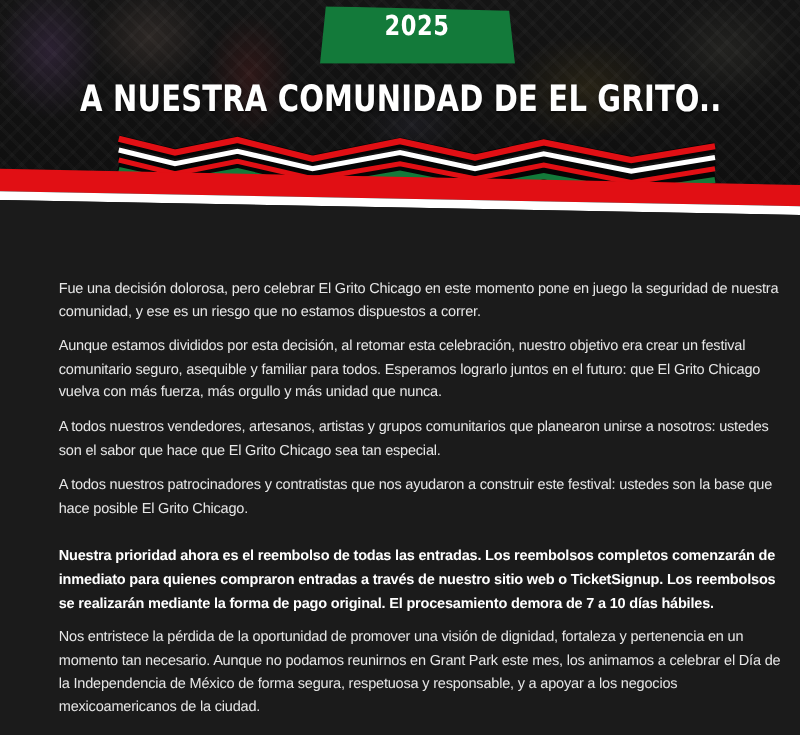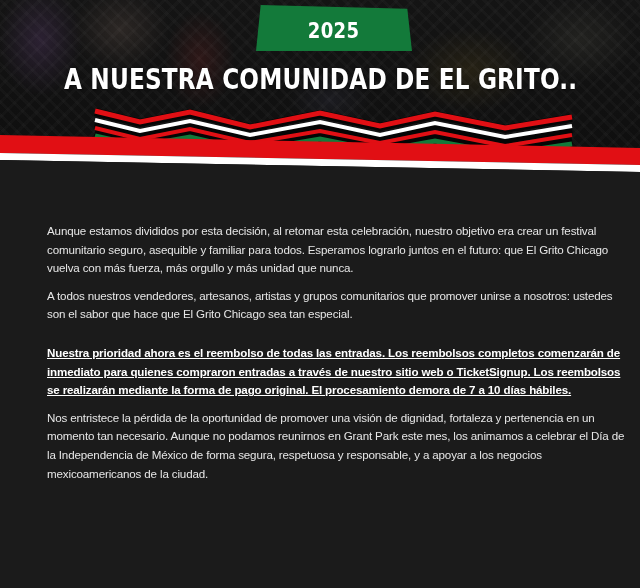--- a/index.html
+++ b/index.html
@@ -20,40 +20,40 @@
     .hero-tex {
       position: absolute; inset: 0;
       background-image:
         repeating-linear-gradient(45deg, rgba(255,255,255,0.025) 0 3px, transparent 3px 9px),
         repeating-linear-gradient(-45deg, rgba(255,255,255,0.02) 0 3px, transparent 3px 11px);
     }
     .year-badge {
       position: absolute; left: 256px; top: 5px; width: 156px; height: 46px;
       background: #137a3a;
       clip-path: polygon(3% 0, 97% 8%, 100% 100%, 0 100%);
-      display: flex; align-items: center; justify-content: center;
+      display: flex; justify-content: center;
     }
     .year-text {
       font-family: "DejaVu Sans", sans-serif; font-weight: bold; font-size: 22px; color: #ffffff;
       transform: scaleX(0.82); letter-spacing: 0.5px; margin-top: 4px;
     }
     .hero-title {
       position: absolute; left: 0; top: 62px; width: 640px; text-align: center;
       font-family: "DejaVu Sans", sans-serif; font-weight: bold; font-size: 29px; color: #ffffff;
       transform: scaleX(0.8); transform-origin: 320px 0; white-space: nowrap; letter-spacing: 0.2px;
       text-shadow: 0 1px 2px rgba(0,0,0,0.6);
     }
     .zigzag { position: absolute; left: 0; top: 0; width: 640px; height: 180px; }
 
     .content {
       position: absolute; left: 47px; top: 222px; width: 583px;
       font-size: 11.6px; line-height: 18.6px; color: #e6e6e6;
     }
     .content p { margin-bottom: 9px; letter-spacing: -0.15px; }
-    .content p.emph { font-weight: bold; text-decoration: underline; color: #ffffff; margin-top: 20px; }
+    .content p.emph { font-weight: bold; color: #ffffff; margin-top: 20px; }
   </style>
 </head>
 <body>
 
 <div class="hero">
   <div class="hero-tex"></div>
 
   <div class="year-badge">
     <span class="year-text">2025</span>
   </div>
@@ -77,17 +77,19 @@
 
     <polygon points="0,135 640,148 640,165 0,153" fill="#e10f14"></polygon>
 
     <polygon points="0,153 640,165 640,172 0,160" fill="#ffffff"></polygon>
 
     <polygon points="0,160 640,172 640,180 0,180" fill="#1b1b1b"></polygon>
   </svg>
 </div>
 
 <div class="content">
+  <p>Fue una decisión dolorosa, pero celebrar El Grito Chicago en este momento pone en juego la seguridad de nuestra comunidad, y ese es un riesgo que no estamos dispuestos a correr.</p>
   <p>Aunque estamos divididos por esta decisión, al retomar esta celebración, nuestro objetivo era crear un festival comunitario seguro, asequible y familiar para todos. Esperamos lograrlo juntos en el futuro: que El Grito Chicago vuelva con más fuerza, más orgullo y más unidad que nunca.</p>
-  <p>A todos nuestros vendedores, artesanos, artistas y grupos comunitarios que promover unirse a nosotros: ustedes son el sabor que hace que El Grito Chicago sea tan especial.</p>
+  <p>A todos nuestros vendedores, artesanos, artistas y grupos comunitarios que planearon unirse a nosotros: ustedes son el sabor que hace que El Grito Chicago sea tan especial.</p>
+  <p>A todos nuestros patrocinadores y contratistas que nos ayudaron a construir este festival: ustedes son la base que hace posible El Grito Chicago.</p>
   <p class="emph">Nuestra prioridad ahora es el reembolso de todas las entradas. Los reembolsos completos comenzarán de inmediato para quienes compraron entradas a través de nuestro sitio web o TicketSignup. Los reembolsos se realizarán mediante la forma de pago original. El procesamiento demora de 7 a 10 días hábiles.</p>
   <p>Nos entristece la pérdida de la oportunidad de promover una visión de dignidad, fortaleza y pertenencia en un momento tan necesario. Aunque no podamos reunirnos en Grant Park este mes, los animamos a celebrar el Día de la Independencia de México de forma segura, respetuosa y responsable, y a apoyar a los negocios mexicoamericanos de la ciudad.</p>
 </div>
 
 </body></html>

